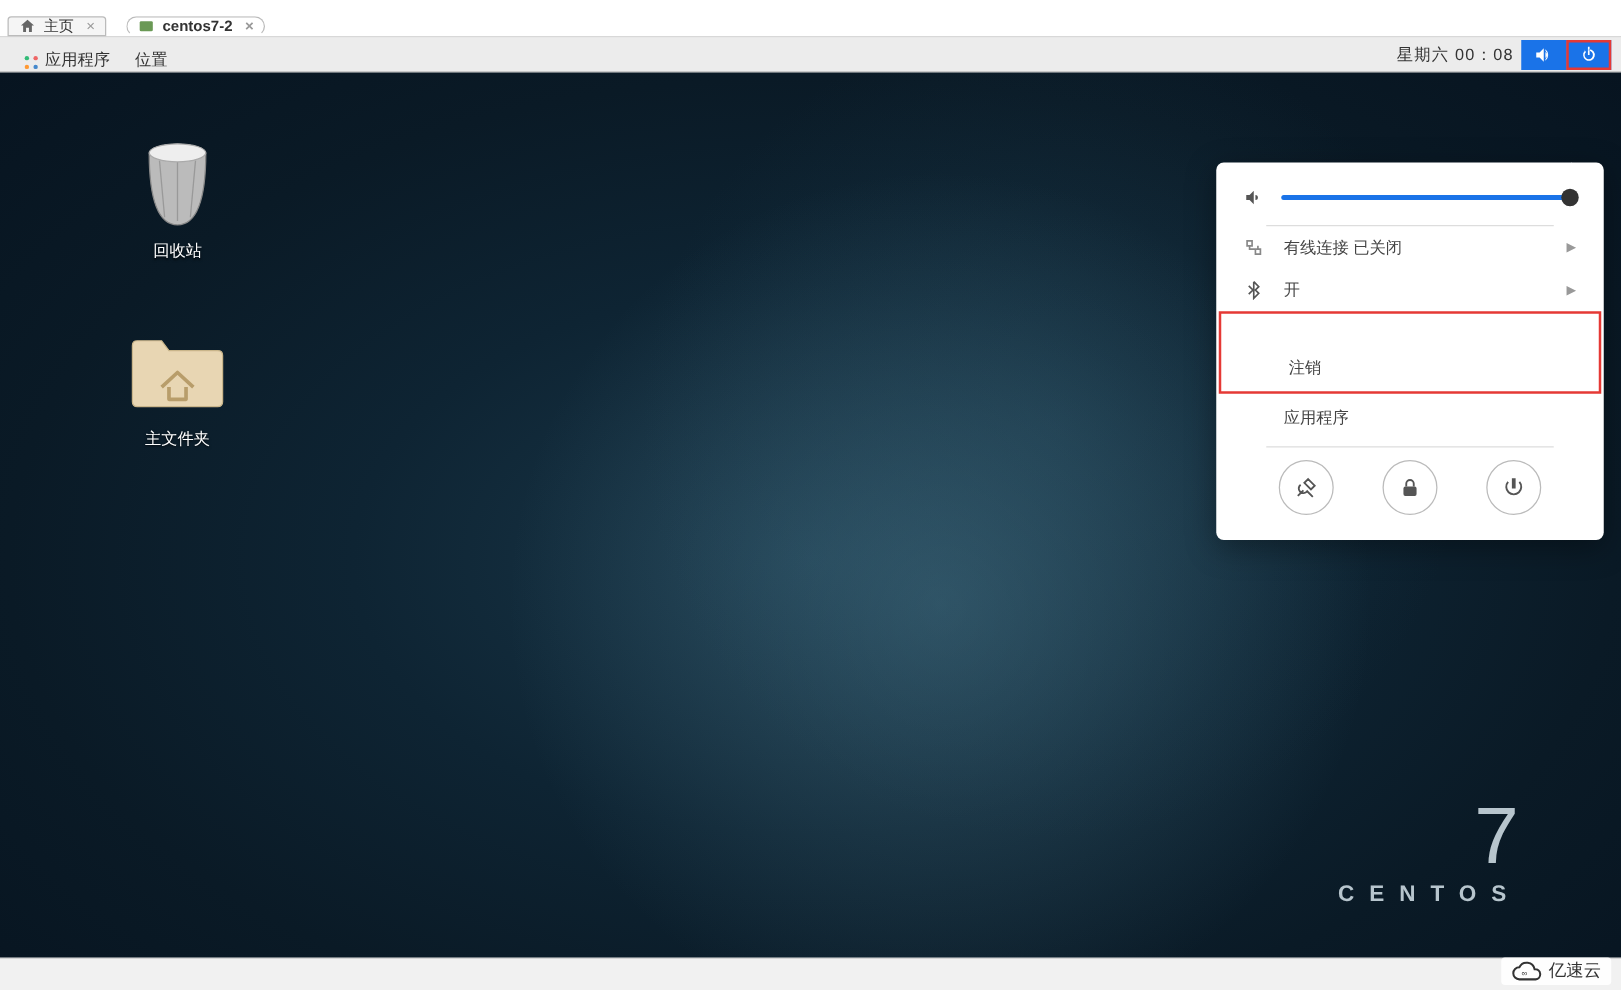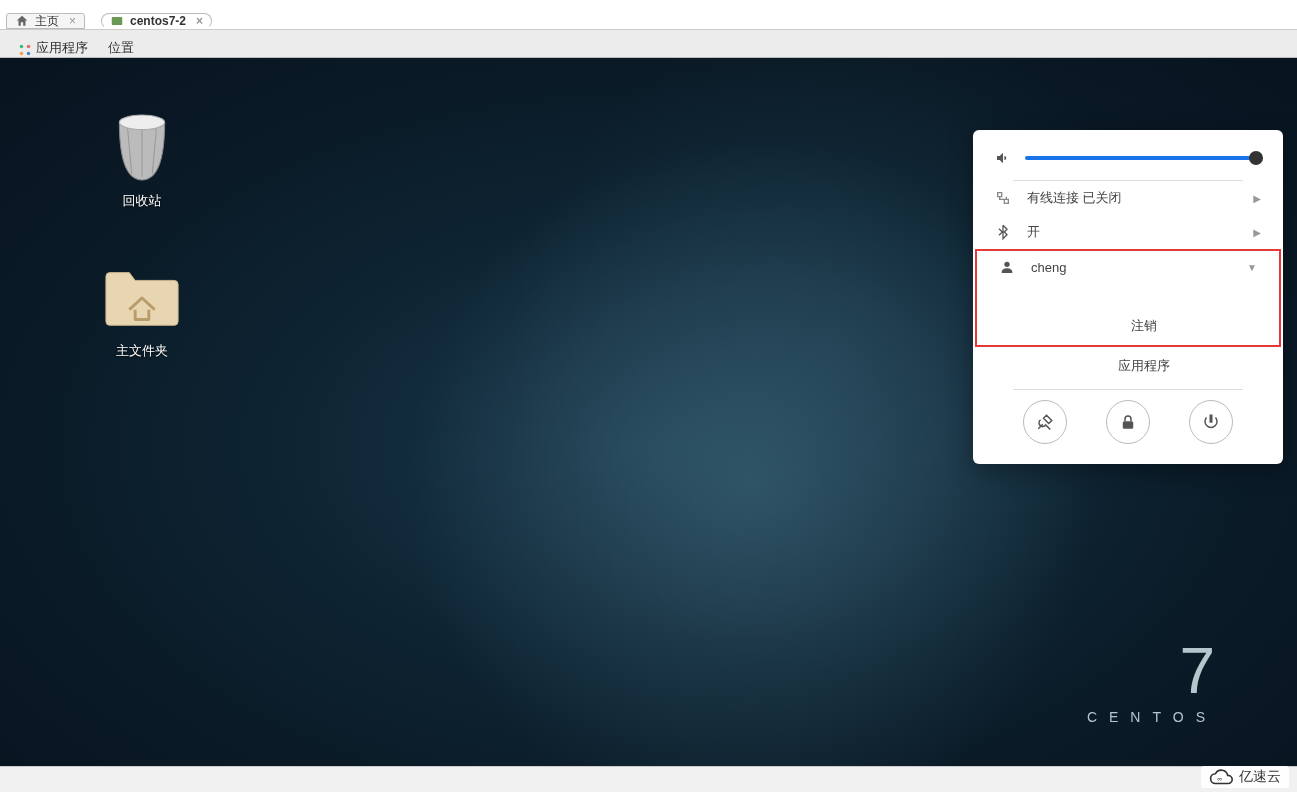--- a/index.html
+++ b/index.html
@@ -93,33 +93,32 @@
   display: flex; align-items: center; justify-content: center;
 }
 
 .brand {
   position: absolute;
   right: 80px; bottom: 40px;
   color: #b7c5cd;
   font-family: "Segoe UI", sans-serif;
 }
 .brand .seven { font-size: 64px; font-weight: 200; letter-spacing: 2px; display:block; text-align:right;}
-.brand .name { font-size: 14px; letter-spacing: 12px; font-weight: 400;}
+.brand .name { font-size: 18px; letter-spacing: 12px; font-weight: 700;}
 
 
 .sys-menu {
   position: absolute;
   top: 72px; right: 14px;
   width: 310px;
   background: #fff;
   border-radius: 6px;
   box-shadow: 0 6px 24px rgba(0,0,0,.35);
   padding: 14px 0 20px;
   z-index: 10;
-  text-align: center;
 }
 .sys-menu::before {
   content: "";
   position: absolute;
   top: -8px; right: 18px;
   border: 8px solid transparent;
   border-bottom-color: #fff;
 }
 .vol-row {
   padding: 6px 22px 14px;
@@ -217,20 +216,33 @@
         <circle cx="18" cy="6" r="3" fill="#e66"></circle>
       <circle cx="6" cy="18" r="3" fill="#f93"></circle>
         <circle cx="18" cy="18" r="3" fill="#48c"></circle>
     </svg>
     <span>应用程序</span>
   </div>
   <div class="menu-item">
     <span>位置</span>
   </div>
   <div class="spacer"></div>
+  <div class="right">
+    <span class="clock">星期六 00：08</span>
+    <div class="icon-btn vol">
+      <svg width="16" height="16" viewBox="0 0 24 24">
+          <path d="M3 9v6h4l5 5V4L7 9H3zm13 3a4 4 0 00-2-3.5v7A4 4 0 0016 12zm-2-7v2a7 7 0 010 10v2a9 9 0 000-14z"></path>
+        </svg>
+    </div>
+    <div class="icon-btn power">
+      <svg width="16" height="16" viewBox="0 0 24 24">
+          <path d="M11 2h2v10h-2zM6.3 5.3l1.4 1.4A7 7 0 1012 5v2a5 5 0 11-5 5 5 5 0 011.7-3.7L6.3 5.3z"></path>
+        </svg>
+    </div>
+  </div>
 </div>
 
 <div class="desktop">
 
   <div class="d-icon" style="left:92px; top:50px;">
     <div class="glyph">
       <svg width="66" height="70" viewBox="0 0 64 68">
         <ellipse cx="32" cy="10" rx="22" ry="7" fill="#ddd"></ellipse>
         <path d="M10 10 Q10 66 32 66 Q54 66 54 10 Z" fill="#bbb"></path>
         <path d="M10 10 Q10 66 32 66 Q54 66 54 10" fill="none" stroke="#888" stroke-width="1"></path>
@@ -274,28 +286,20 @@
       <span class="arrow">▶</span>
     </div>
     <div class="m-row">
       <svg viewBox="0 0 24 24">
           <path d="M12 2l6 6-4 4 4 4-6 6V2M6 7l5 5-5 5" fill="none" stroke="#555" stroke-width="2"></path>
         </svg>
       <span>开</span>
       <span class="arrow">▶</span>
     </div>
     <div class="user-group">
-      <div class="m-row">
-        <svg viewBox="0 0 24 24">
-            <circle cx="12" cy="8" r="4"></circle>
-            <path d="M4 20c0-4 4-6 8-6s8 2 8 6v1H4z"></path>
-          </svg>
-        <span>cheng</span>
-        <span class="arrow">▼</span>
-      </div>
       <div class="m-sub">
         <span>注销</span>
       </div>
     </div>
     <div class="m-sub" style="margin-top:4px;">
       <span>应用程序</span>
     </div>
     <div class="hr" style="margin-top:8px;"></div>
     <div class="circle-row">
       <div class="circle">

